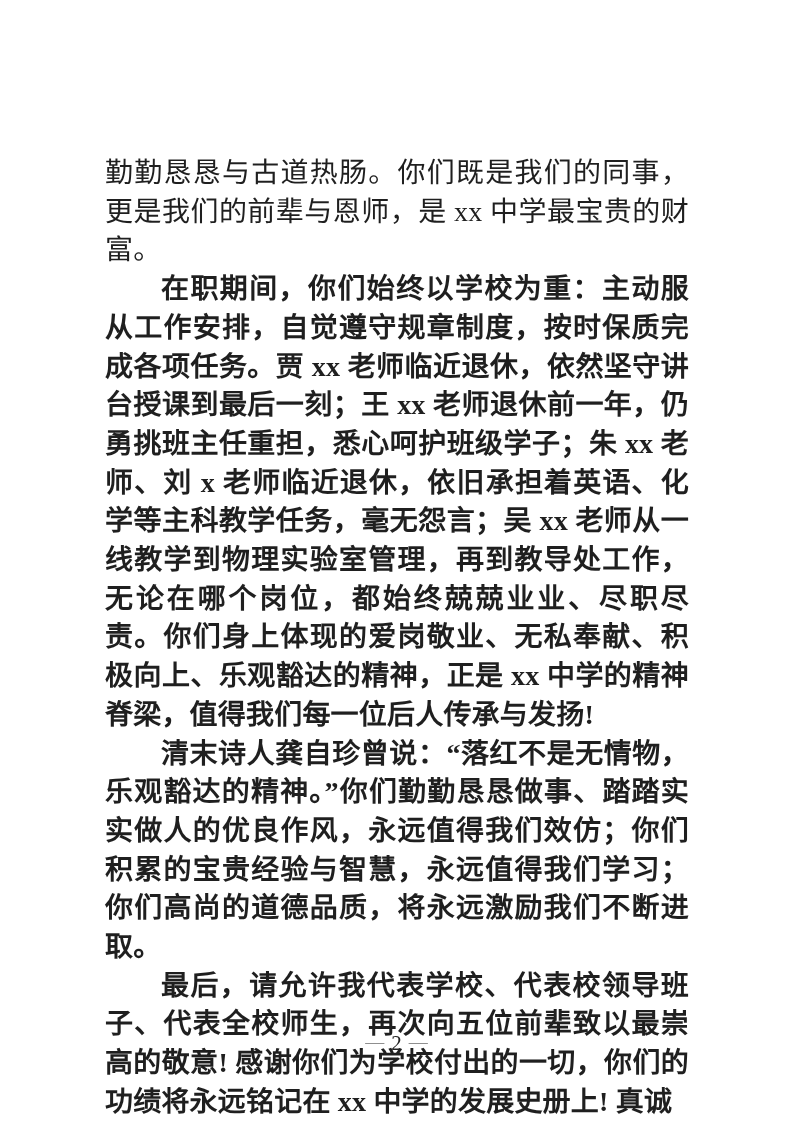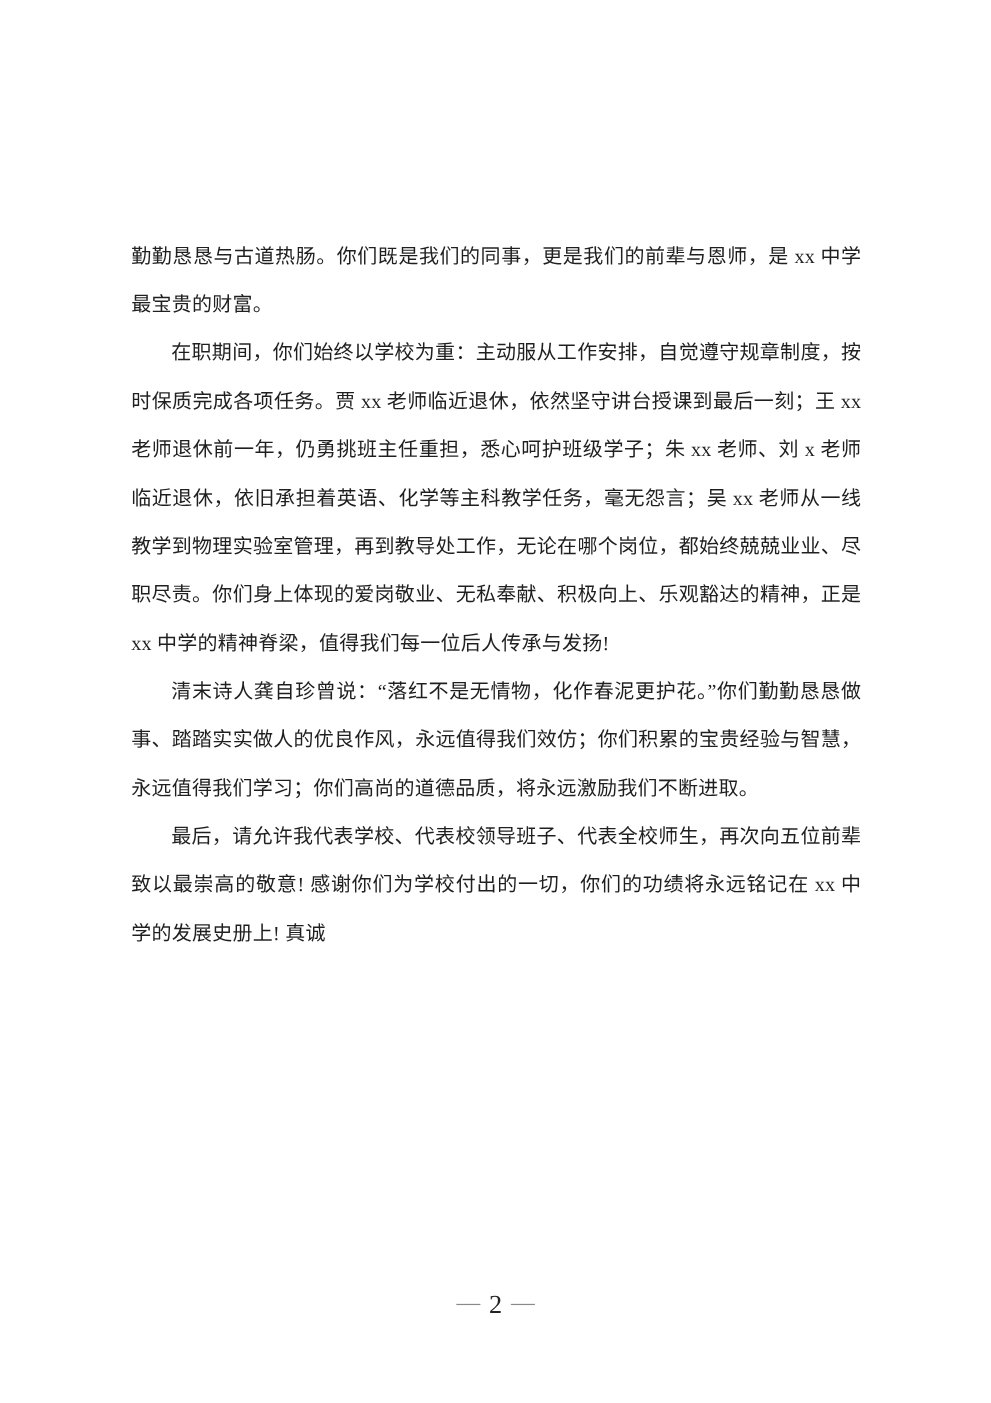--- a/index.html
+++ b/index.html
@@ -14,33 +14,33 @@
     background: #ffffff;
     overflow: hidden;
     font-family: "Liberation Serif", "DejaVu Serif", serif;
     color: #1f1f1f;
   }
   .content {
     position: absolute;
     left: 105px;
     top: 154px;
     width: 584px;
-    font-size: 16px;
+    font-size: 28px;
     line-height: 38.7px;
     text-align: justify;
     text-justify: inter-ideograph;
     letter-spacing: 0.2px;
-    margin-top: 33px;
   }
   .content p {
     margin: 0;
     padding: 0;
   }
   .content p.indented {
     text-indent: 2em;
+    font-weight: bold;
   }
   .footer {
     position: absolute;
     left: 0;
     top: 1031px;
     width: 793px;
     text-align: center;
     font-size: 21px;
     line-height: 24px;
     color: #222222;
@@ -54,21 +54,21 @@
   }
 </style>
 </head>
 <body>
 
 <div class="page">
 
   <div class="content">
     <p>勤勤恳恳与古道热肠。你们既是我们的同事，更是我们的前辈与恩师，是 xx 中学最宝贵的财富。</p>
     <p class="indented">在职期间，你们始终以学校为重：主动服从工作安排，自觉遵守规章制度，按时保质完成各项任务。贾 xx 老师临近退休，依然坚守讲台授课到最后一刻；王 xx 老师退休前一年，仍勇挑班主任重担，悉心呵护班级学子；朱 xx 老师、刘 x 老师临近退休，依旧承担着英语、化学等主科教学任务，毫无怨言；吴 xx 老师从一线教学到物理实验室管理，再到教导处工作，无论在哪个岗位，都始终兢兢业业、尽职尽责。你们身上体现的爱岗敬业、无私奉献、积极向上、乐观豁达的精神，正是 xx 中学的精神脊梁，值得我们每一位后人传承与发扬!</p>
-    <p class="indented">清末诗人龚自珍曾说：“落红不是无情物，化作春泥更护花。”你们勤勤恳恳做事、踏踏实实做人的优良作风，永远值得我们效仿；你们积累的宝贵经验与智慧，永远值得我们学习；你们高尚的道德品质，将永远激励我们不断进取。</p>
+    <p class="indented">清末诗人龚自珍曾说：“落红不是无情物，乐观豁达的精神。”你们勤勤恳恳做事、踏踏实实做人的优良作风，永远值得我们效仿；你们积累的宝贵经验与智慧，永远值得我们学习；你们高尚的道德品质，将永远激励我们不断进取。</p>
     <p class="indented">最后，请允许我代表学校、代表校领导班子、代表全校师生，再次向五位前辈致以最崇高的敬意! 感谢你们为学校付出的一切，你们的功绩将永远铭记在 xx 中学的发展史册上! 真诚</p>
   </div>
 
   <div class="footer">
     <span class="dash">—</span><span>2</span><span class="dash">—</span>
   </div>
 
 </div>
 
 </body></html>

